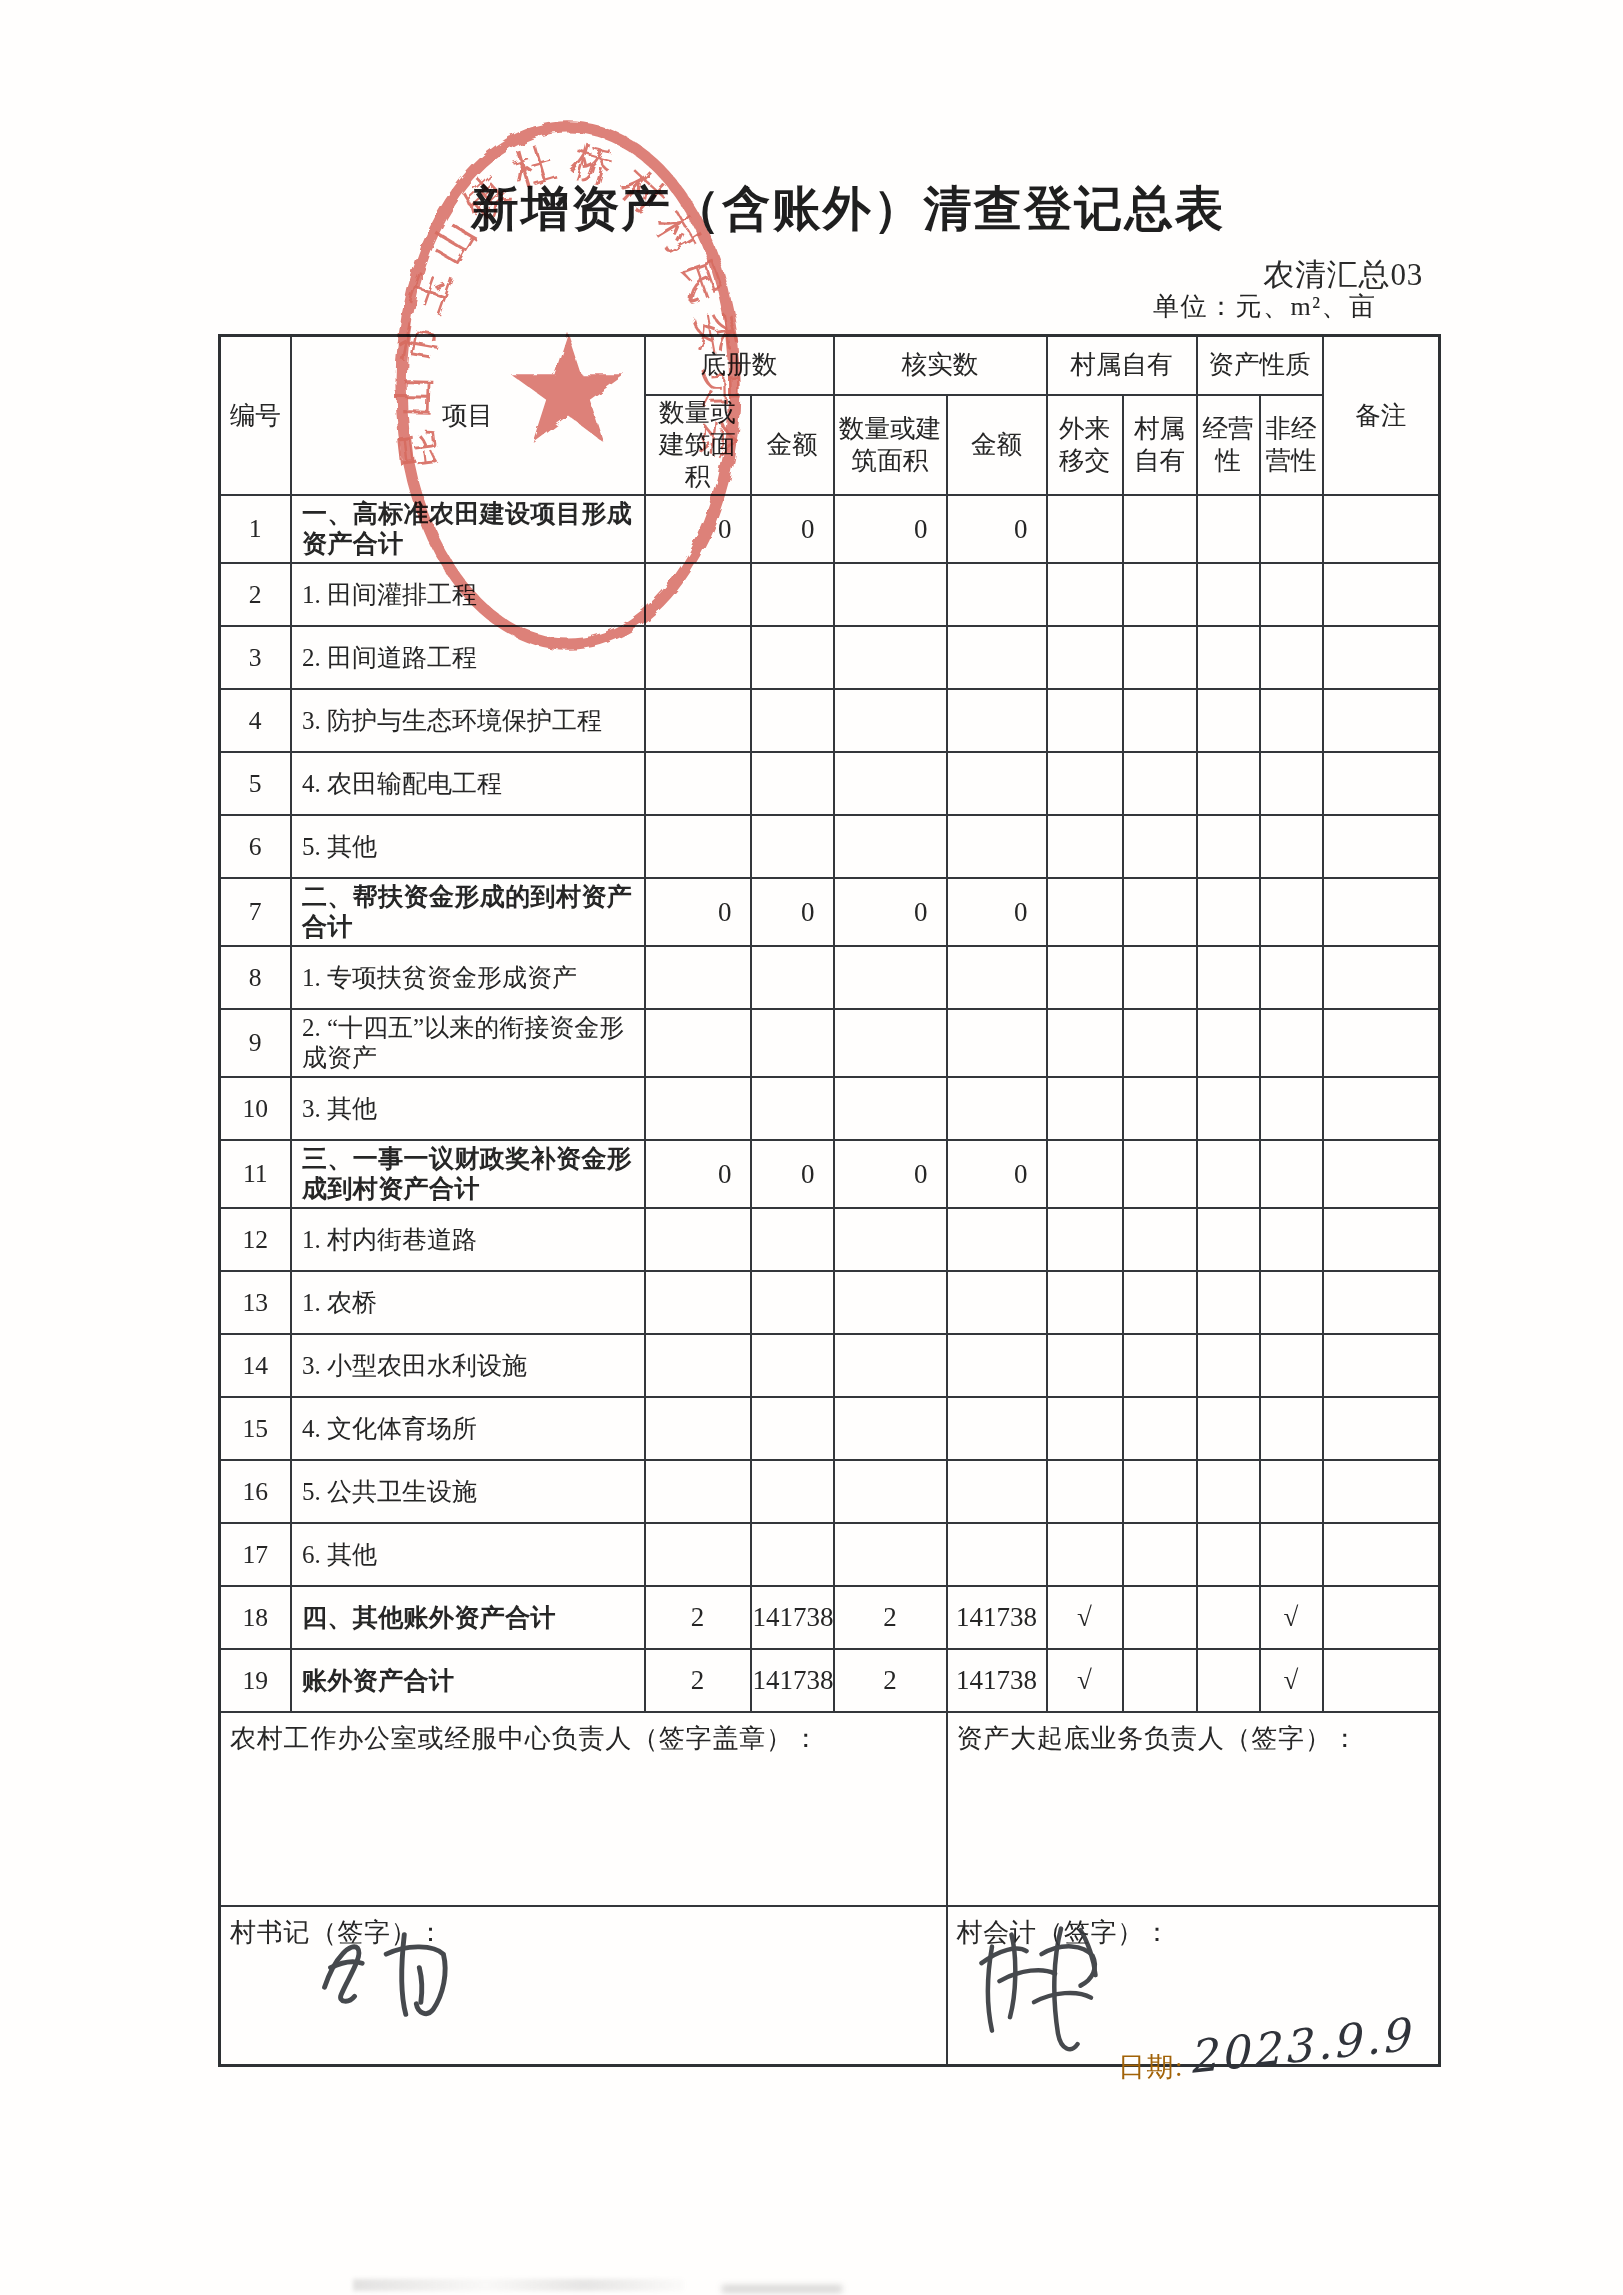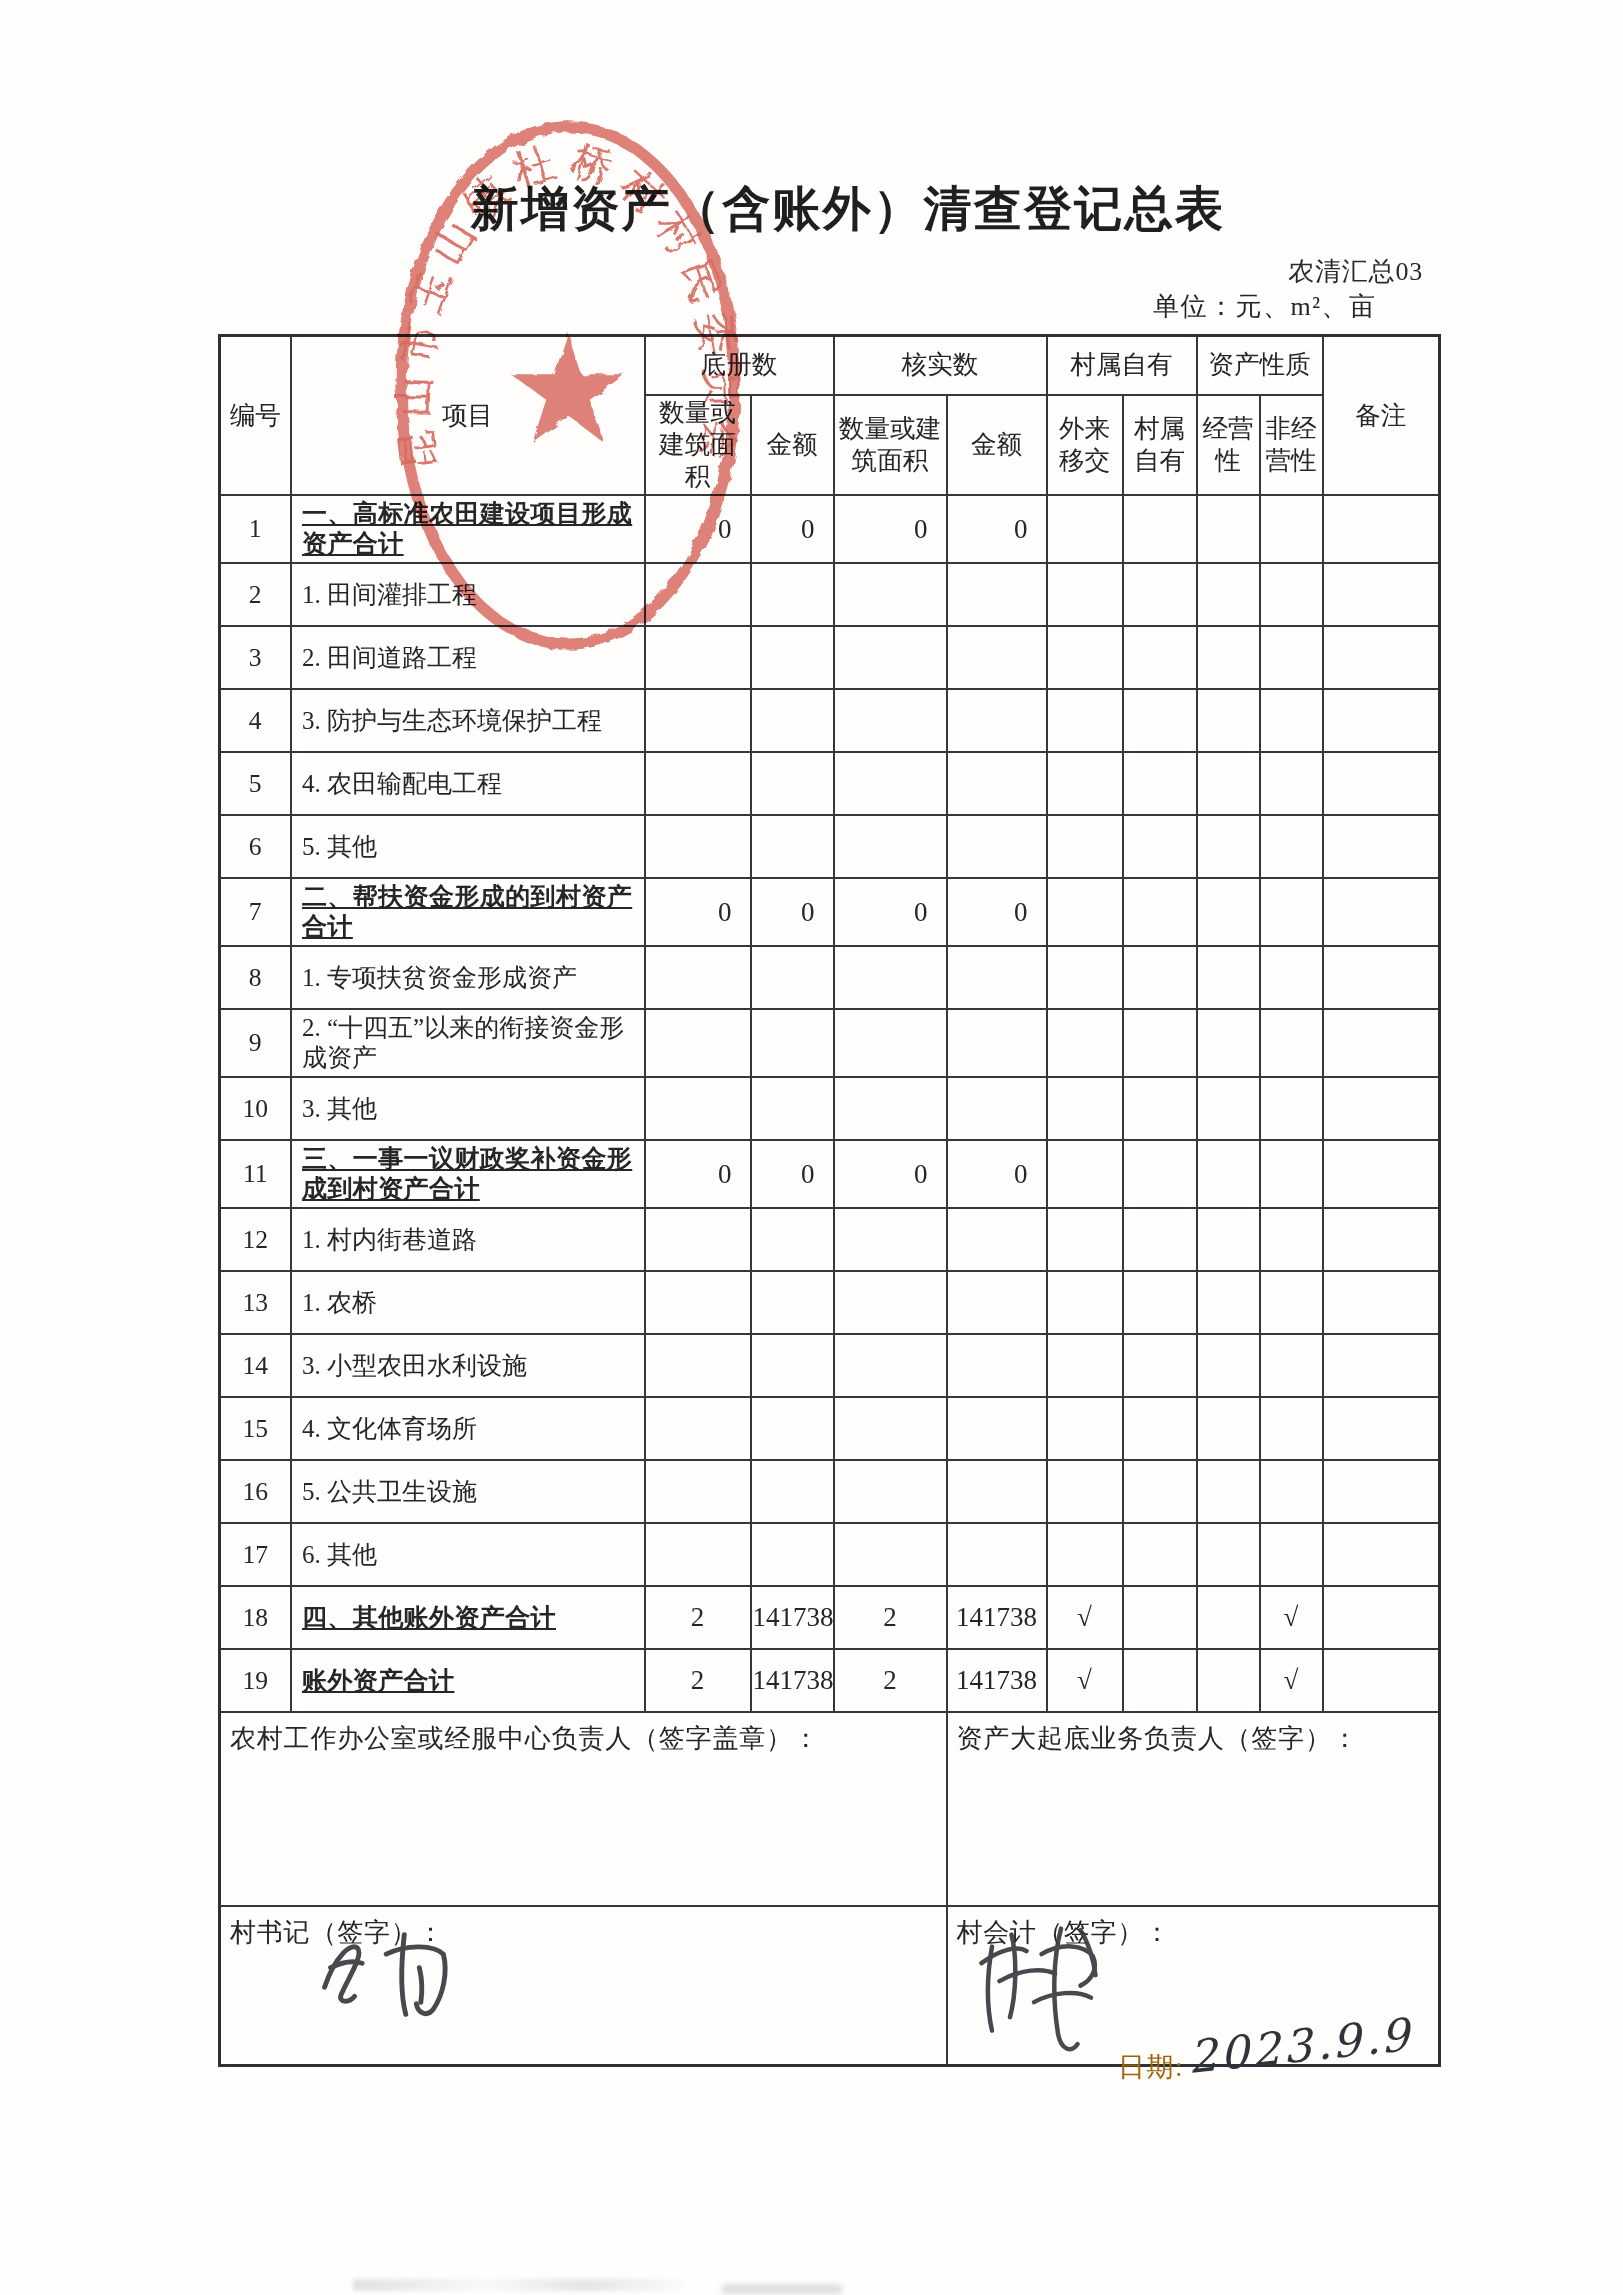--- a/index.html
+++ b/index.html
@@ -13,21 +13,21 @@
   }
   
   .title{
     position:absolute;top:177px;left:0;width:100%;
     text-align:center;
     font-family:"Liberation Sans","DejaVu Sans",sans-serif;
     font-weight:bold;font-size:48px;letter-spacing:2.3px;color:#1f1f1f;padding-left:36px;
   }
   .doc-code{
     position:absolute;top:254px;right:201px;
-    font-size:26px;letter-spacing:0.8px;color:#2a2a2a;
+    font-size:31px;letter-spacing:0.8px;color:#2a2a2a;
   }
   .unit-line{
     position:absolute;top:290px;left:219px;
     font-size:26px;letter-spacing:0.8px;color:#242424;white-space:nowrap;
   }
   .units-note{
     position:absolute;top:289px;left:1153px;
     font-size:26px;letter-spacing:1.5px;color:#242424;white-space:nowrap;
   }
   
@@ -43,21 +43,21 @@
     overflow:hidden;
   }
   table.sheet{border:3px solid #2e3134;}
   thead th{font-size:25.6px;line-height:1.25;text-align:center;vertical-align:middle;padding:1.5px;}
   thead .tr-groups{height:59px;}
   thead .tr-subs{height:99px;}
   tbody tr{height:63px;}
   tbody tr.first{height:53px;}
   td.c-no{text-align:center;font-size:25.6px;}
   td.c-label{font-size:25px;line-height:1.2;padding:3px 7.5px 3px 10.5px;text-align:left;vertical-align:middle;}
-  td.c-label.bold{font-weight:bold;letter-spacing:0.4px;text-decoration:underline;}
+  td.c-label.bold{font-weight:bold;letter-spacing:0.4px;}
   td.num{font-size:27px;}
   td.num.right{text-align:right;padding-right:18px;}
   td.num.center{text-align:center;}
   td.mark{text-align:center;font-size:27px;}
   
   tr.sig-a{height:194px;font-family:Liberation Mono, monospace;}
   tr.sig-b{height:159px;}
   td.sig-cell{
     vertical-align:top;text-align:left;
     font-size:26px;padding:7.5px 6px 6px 9px;letter-spacing:0.8px;

